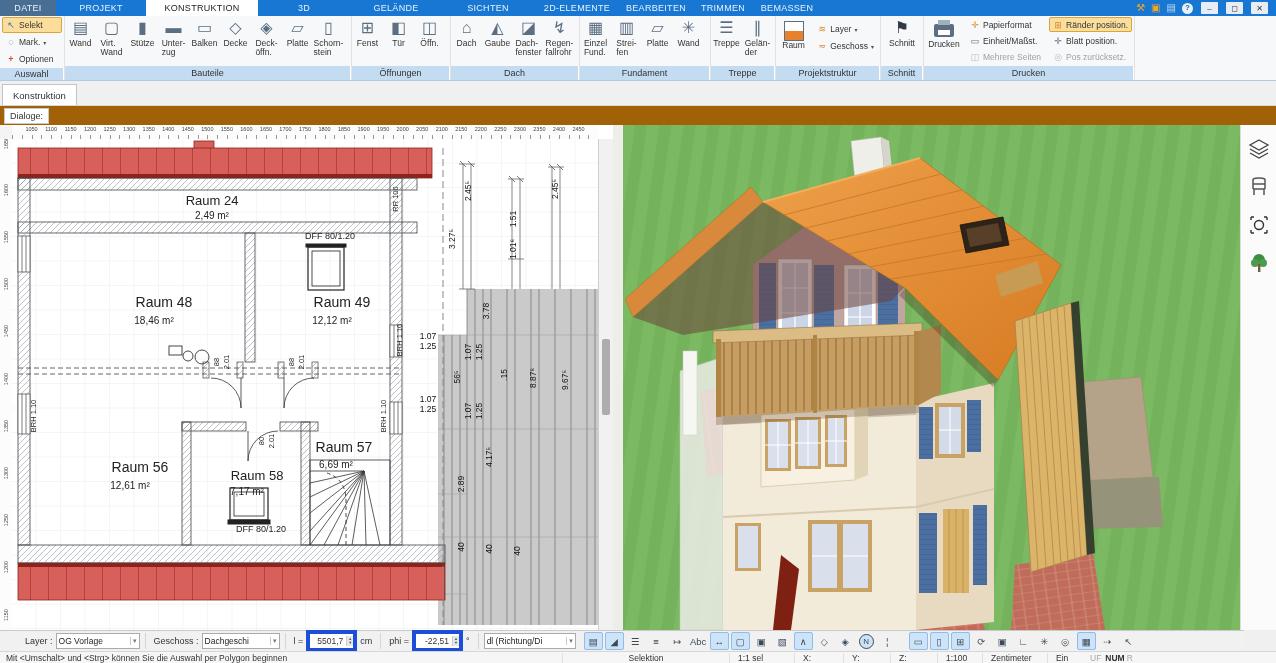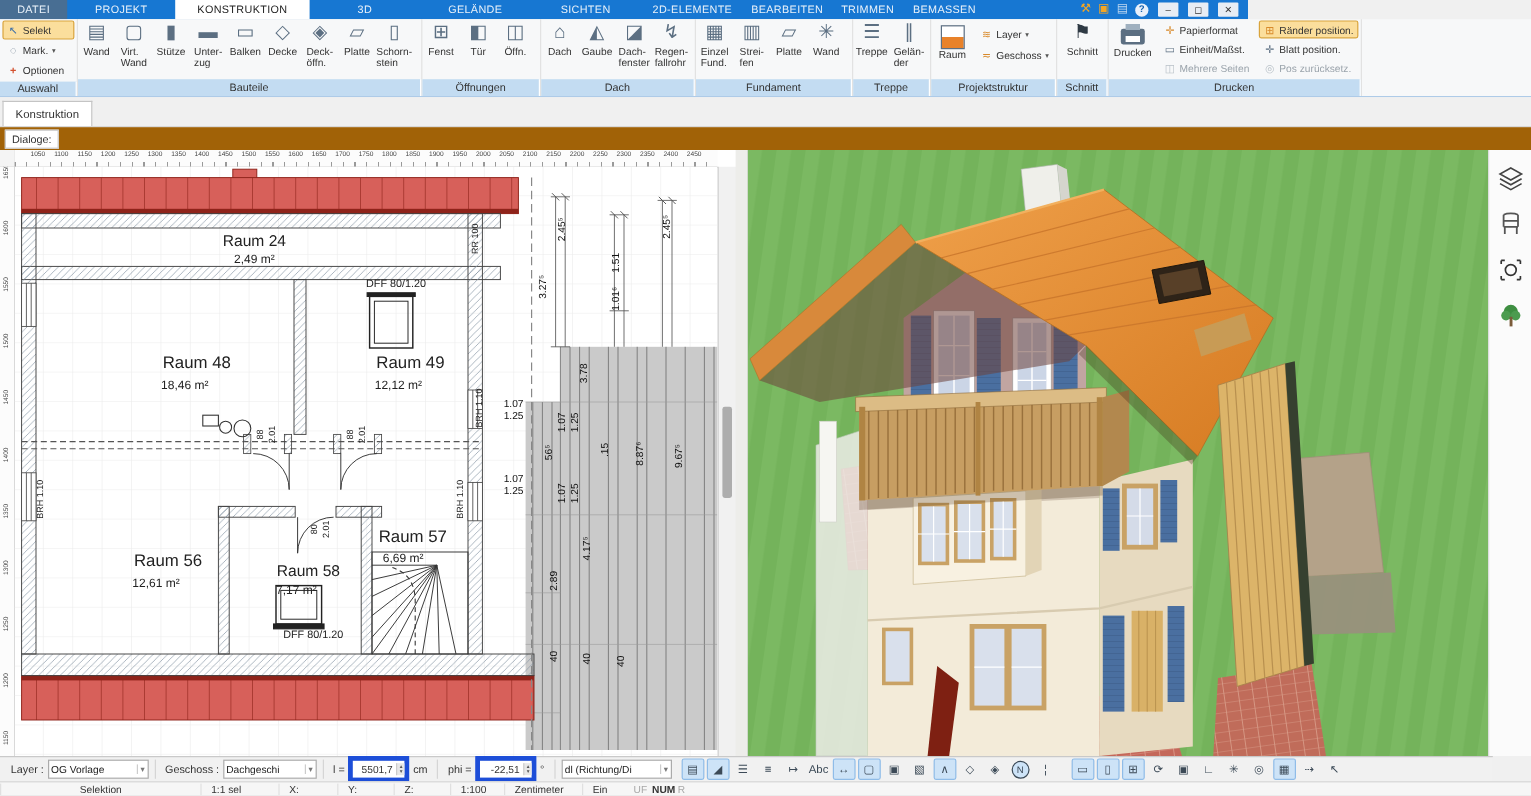--- a/index.html
+++ b/index.html
@@ -1,18 +1,18 @@
 <!DOCTYPE html>
 <html><head>
 <meta charset="utf-8">
 <style>
   html,body{margin:0;padding:0;background:#DDD;font-family:"Liberation Sans",sans-serif;}
   #app{position:relative;width:1276px;height:663px;background:#F0F0F0;overflow:hidden;font-family:"Liberation Sans",sans-serif;}
   
-  #tabbar{position:absolute;left:0;top:0;width:1040px;height:16px;background:#1777D2;display:flex;align-items:stretch;}
+  #tabbar{position:absolute;left:0;top:0;width:1276px;height:16px;background:#1777D2;display:flex;align-items:stretch;}
   .tab{color:#EAF2FA;font-size:9px;display:flex;align-items:center;justify-content:center;letter-spacing:.3px;cursor:default;}
   .tab.datei{background:#486E93;width:56px;}
   .tab.active{background:#FFF;color:#222;}
   #qicons{margin-left:auto;display:flex;align-items:center;gap:6px;padding-right:8px;}
   .qic{font-size:10px;line-height:10px;color:#F5A623;}
   .qic.help{background:#E8F0FA;color:#1763B0;border-radius:50%;width:11px;height:11px;font-size:8px;display:flex;align-items:center;justify-content:center;font-weight:bold;}
   .winbtn{width:17px;height:12px;background:#E7EDF4;color:#333;font-size:8px;display:flex;align-items:center;justify-content:center;margin-left:2px;border-radius:1px;}
   
   #ribbon{position:absolute;left:0;top:16px;width:1276px;height:64px;background:#F7F8F9;border-bottom:1px solid #AECBE8;display:flex;}
   .grp{display:flex;flex-direction:column;border-right:1px solid #E2E2E2;}
@@ -46,21 +46,21 @@
   #leftruler{position:absolute;left:0;top:14px;width:12px;height:491px;background:#FCFCFC;border-right:1px solid #999;overflow:hidden;}
   #leftruler .vtick{position:absolute;left:-3px;font-size:5.5px;color:#444;transform:rotate(-90deg);width:18px;text-align:center;}
   #plansvg{position:absolute;left:12px;top:14px;}
   #vscroll{position:absolute;left:598px;top:14px;width:15px;height:491px;background:#F1F1F1;border-left:1px solid #D0D0D0;}
   #vthumb{position:absolute;left:3px;top:200px;width:8px;height:76px;background:#ADADAD;border-radius:2px;}
   #divider{position:absolute;left:613px;top:0;width:10px;height:505px;background:#EDEDEA;border-right:1px solid #CCC;}
   #view3d{position:absolute;left:623px;top:0;width:617px;height:505px;}
   #righttools{position:absolute;left:1240px;top:0;width:36px;height:505px;background:#FBFBFB;border-left:1px solid #DDD;display:flex;flex-direction:column;align-items:center;padding-top:10px;gap:10px;box-sizing:border-box;}
   .rtool{width:28px;height:28px;display:flex;align-items:center;justify-content:center;border-radius:3px;}
   
-  #botbar{position:absolute;left:0;top:630px;width:1244px;height:21px;background:#F1F1F1;border-top:1px solid #C9C9C9;display:flex;align-items:center;font-size:9px;color:#333;padding-left:6px;box-sizing:border-box;}
+  #botbar{position:absolute;left:0;top:630px;width:1244px;height:21px;background:#F1F1F1;border-top:1px solid #C9C9C9;display:flex;align-items:center;font-size:9px;color:#333;padding-left:22px;box-sizing:border-box;}
   .blbl{margin:0 3px;white-space:nowrap;}
   .bsel{height:14px;background:#FFF;border:1px solid #ABABAB;display:flex;align-items:center;font-size:8.5px;padding:0 2px;white-space:nowrap;color:#222;}
   .bsel .arr{color:#777;margin-left:3px;font-size:7px;border-left:1px solid #CCC;padding-left:2px;}
   .bspin{height:14px;background:#FFF;border:4px solid #1d4ed8;display:flex;align-items:center;font-size:8.5px;}
   .bspin .val{padding:0 3px;min-width:30px;text-align:right;}
   .bspin .ud{display:flex;flex-direction:column;font-size:4px;line-height:4px;color:#555;background:#E8E8E8;padding:1px 1px;border-left:1px solid #CCC;}
   .vsep{width:1px;height:16px;background:#D5D5D5;margin:0 5px;}
   #bicons{display:flex;align-items:center;gap:2px;margin-left:8px;}
   .bicon{width:17px;height:16px;display:flex;align-items:center;justify-content:center;font-size:9.5px;color:#3C4A57;border:1px solid transparent;border-radius:2px;}
   .bicon.act{background:#CDE3F7;border-color:#8FBCE8;}
@@ -752,20 +752,21 @@
         <div class="bicon">∟</div>
         <div class="bicon">✳</div>
         <div class="bicon">◎</div>
         <div class="bicon act">▦</div>
         <div class="bicon">⇢</div>
         <div class="bicon">↖</div>
       </div>
   </div>
 
   <div id="statusbar">
+    <span class="seg msg">Mit &lt;Umschalt&gt; und &lt;Strg&gt; können Sie die Auswahl per Polygon beginnen</span>
     <span class="seg" style="width:150px;text-align:center">Selektion</span>
     <span class="seg" style="width:48px">1:1 sel</span>
     <span class="seg" style="width:32px">X:</span>
     <span class="seg" style="width:30px">Y:</span>
     <span class="seg" style="width:30px">Z:</span>
     <span class="seg" style="width:28px">1:100</span>
     <span class="seg" style="width:48px">Zentimeter</span>
     <span class="seg" style="width:18px">Ein</span>
     <span class="seg dim-gray" style="border-left:none;padding-right:2px">UF</span>
     <span style="font-weight:bold;padding:0 2px">NUM</span>

